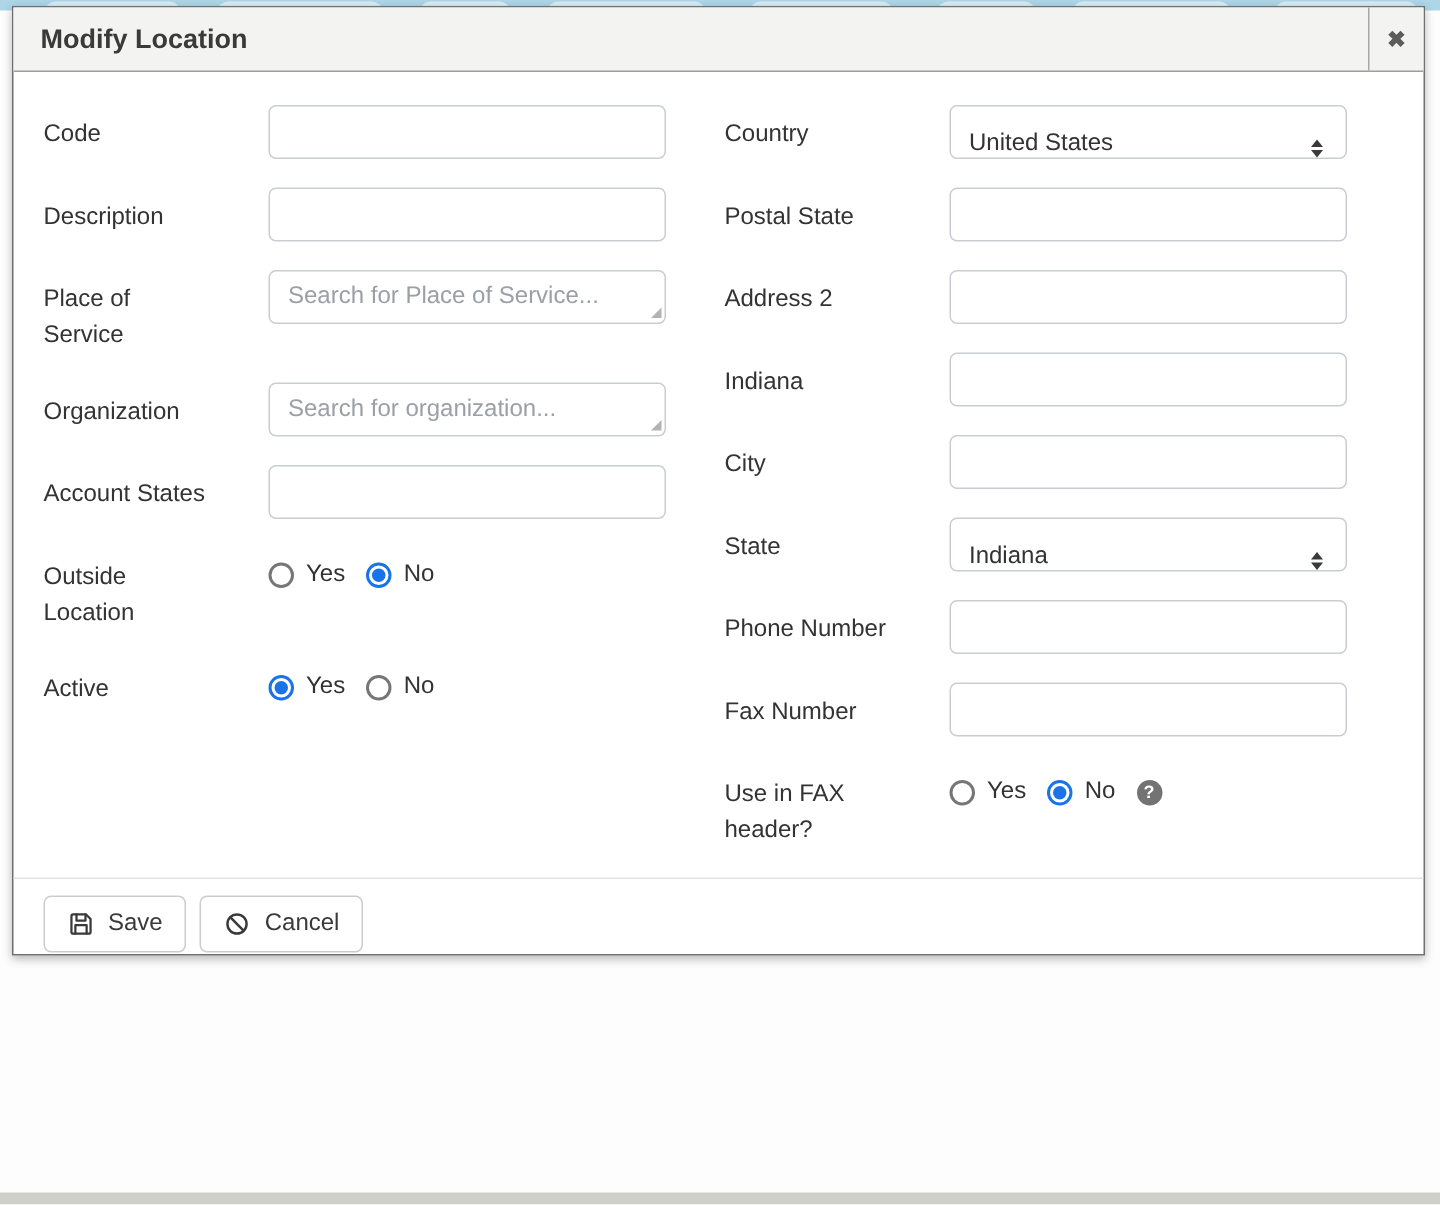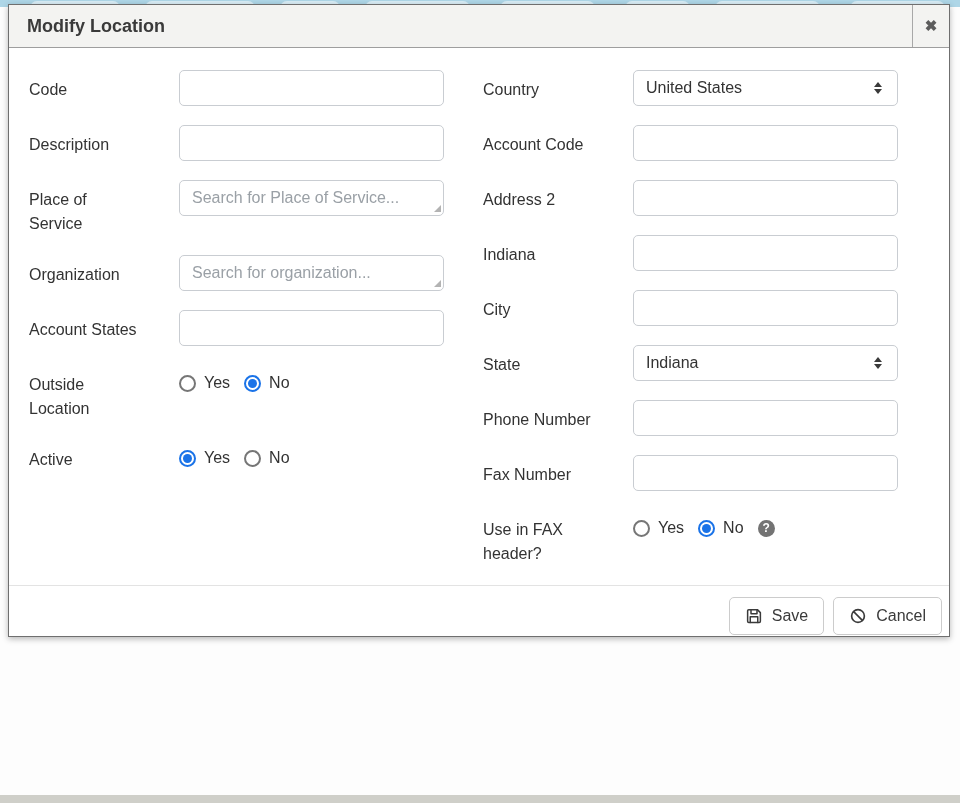--- a/index.html
+++ b/index.html
@@ -53,21 +53,21 @@
     padding:0 12px; font-size:16px; color:#333333; outline:none;
     font-family:"Liberation Sans", sans-serif; background:#ffffff;
   }
   .text-input::placeholder { color:#9aa0a6; opacity:1; }
   .grip {
     position:absolute; right:3px; bottom:4px; width:0; height:0;
     border-left:7px solid transparent; border-bottom:7px solid #b3b3b3;
   }
   .select-box {
     width:100%; height:36px; border:1px solid #c9cdd2; border-radius:5px;
-    background:#ffffff; display:flex; align-items:center;
+    background:#ffffff; display:flex; align-items:flex-end;
     justify-content:space-between; padding:0 12px; cursor:pointer;
   }
   .select-value { font-size:16px; color:#333333; }
   .select-arrows { display:flex; flex-direction:column; align-items:center; margin-right:3px; }
   .tri-up { width:0; height:0; border-left:4px solid transparent; border-right:4px solid transparent; border-bottom:5px solid #3a3a3a; margin-bottom:2px; }
   .tri-down { width:0; height:0; border-left:4px solid transparent; border-right:4px solid transparent; border-top:5px solid #3a3a3a; }
 
   .radio-option { display:flex; align-items:center; margin-right:14px; cursor:pointer; }
   .radio-circle {
     width:17px; height:17px; border-radius:50%; border:2px solid #767676;
@@ -81,21 +81,21 @@
   .radio-text { font-size:16px; color:#333333; }
   .help-icon {
     width:17px; height:17px; border-radius:50%; background:#737373;
     color:#ffffff; font-size:12px; font-weight:bold;
     display:flex; align-items:center; justify-content:center; cursor:pointer;
   }
 
   .modal-footer {
     flex:0 0 auto; margin-top:auto; border-top:1px solid #e3e3e3;
     padding:11px 7px 24px 20px;
-    display:flex; justify-content:flex-end; gap:9px;
+    display:flex; justify-content:flex-start; gap:9px;
   }
   .btn {
     display:flex; align-items:center; gap:9px; height:38px; padding:0 15px;
     background:#ffffff; border:1px solid #cccccc; border-radius:5px;
     font-size:16px; color:#3a3a3a; cursor:pointer;
     font-family:"Liberation Sans", sans-serif;
   }
   .btn-icon { display:flex; align-items:center; }
 </style>
 </head>
@@ -189,21 +189,21 @@
             <div class="select-box">
               <span class="select-value">United States</span>
               <span class="select-arrows">
                 <span class="tri-up"></span>
                 <span class="tri-down"></span>
               </span>
             </div>
           </div>
         </div>
         <div class="form-row">
-          <div class="field-label">Account Code</div>
+          <div class="field-label">Postal State</div>
           <div class="field-control">
             <input class="text-input" type="text" style="">
           </div>
         </div>
         <div class="form-row">
           <div class="field-label">Address 2</div>
           <div class="field-control">
             <input class="text-input" type="text" style="">
           </div>
         </div>

